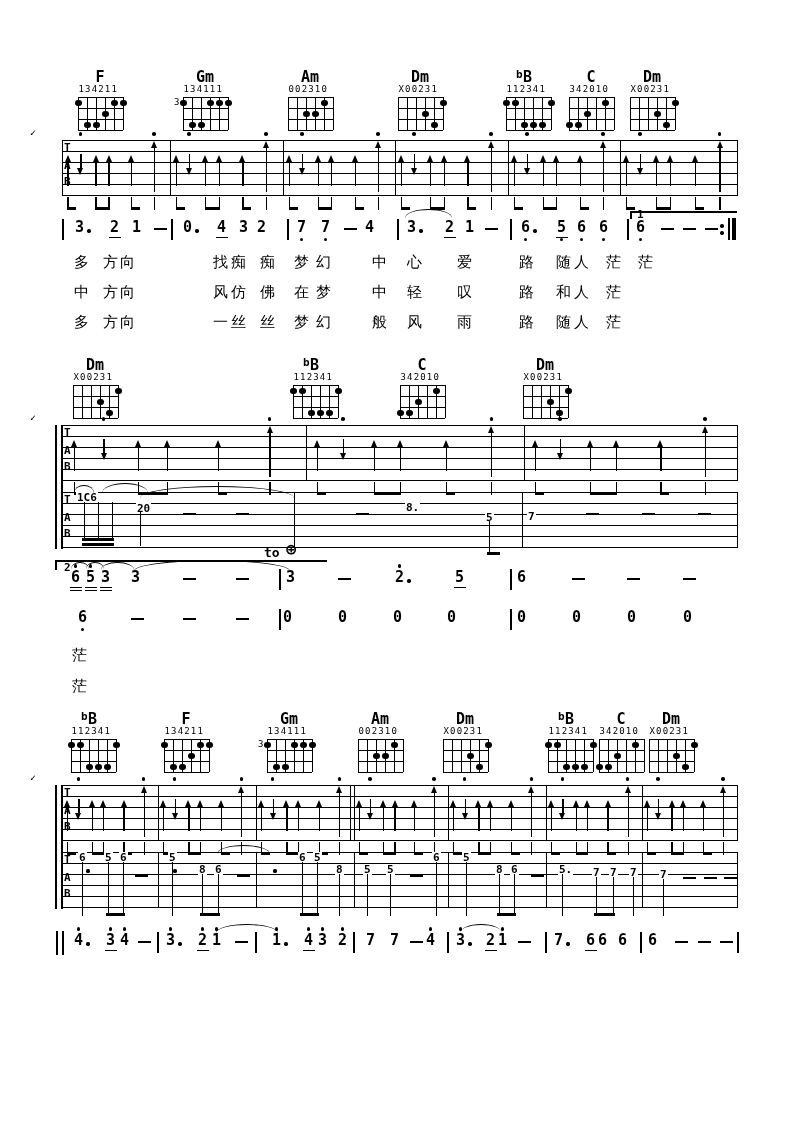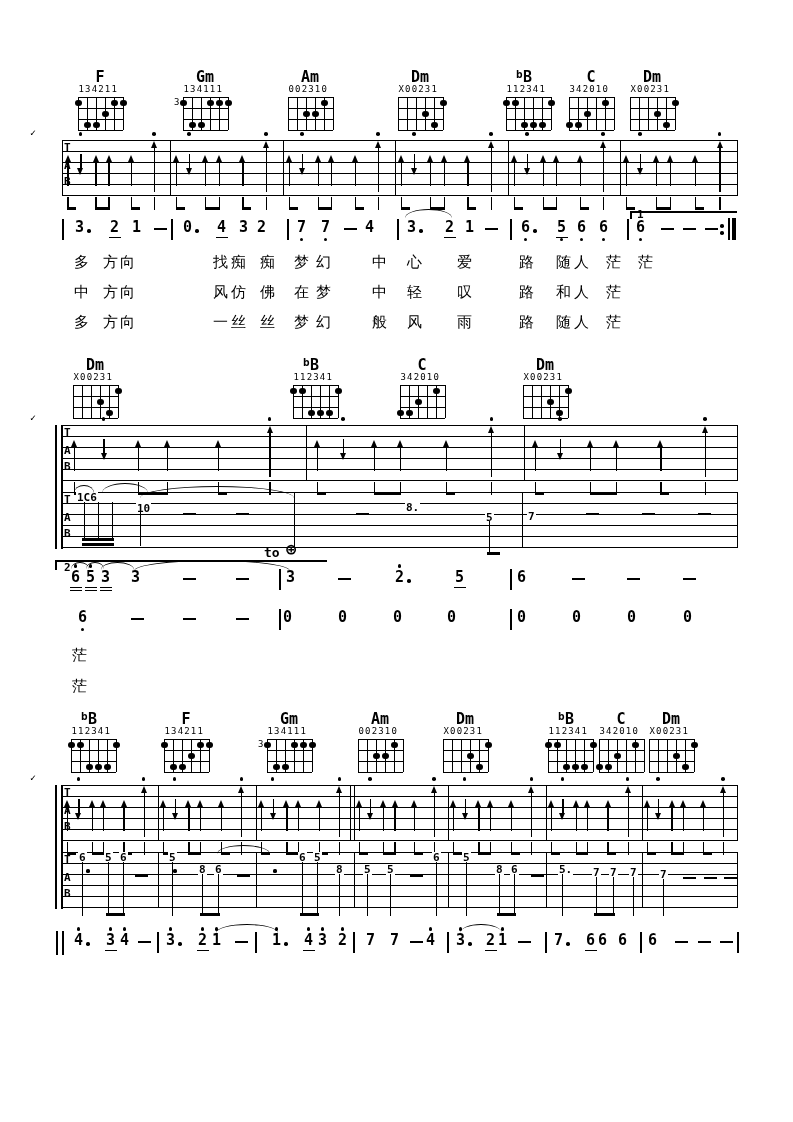--- a/index.html
+++ b/index.html
@@ -530,21 +530,21 @@
     <div class="abs" style="left: 62px; top: 536px; width: 675px; height: 1px; background: rgb(0, 0, 0);"></div>
     <div class="abs" style="left: 62px; top: 547px; width: 675px; height: 1px; background: rgb(0, 0, 0);"></div>
     <div class="abs" style="left: 62px; top: 492px; width: 1.4px; height: 56px; background: rgb(0, 0, 0);"></div>
     <div class="abs" style="left: 294px; top: 492px; width: 1.4px; height: 56px; background: rgb(0, 0, 0);"></div>
     <div class="abs" style="left: 522px; top: 492px; width: 1.4px; height: 56px; background: rgb(0, 0, 0);"></div>
     <div class="abs" style="left: 737px; top: 492px; width: 1.4px; height: 56px; background: rgb(0, 0, 0);"></div>
     <div class="abs" style="left: 64px; top: 494px; font: bold 11px / 1 &quot;DejaVu Sans Mono&quot;, monospace; white-space: pre;">T</div>
     <div class="abs" style="left: 64px; top: 512px; font: bold 11px / 1 &quot;DejaVu Sans Mono&quot;, monospace; white-space: pre;">A</div>
     <div class="abs" style="left: 64px; top: 528px; font: bold 11px / 1 &quot;DejaVu Sans Mono&quot;, monospace; white-space: pre;">B</div>
     <div class="abs" style="left: 76px; top: 492px; font: bold 11px / 1 &quot;DejaVu Sans Mono&quot;, monospace; white-space: pre; background: rgb(255, 255, 255); padding: 0px 1px;">1C6</div>
-    <div class="abs" style="left: 136px; top: 503px; font: bold 11px / 1 &quot;DejaVu Sans Mono&quot;, monospace; white-space: pre; background: rgb(255, 255, 255); padding: 0px 1px;">10</div>
+    <div class="abs" style="left: 136px; top: 503px; font: bold 11px / 1 &quot;DejaVu Sans Mono&quot;, monospace; white-space: pre; background: rgb(255, 255, 255); padding: 0px 1px;">20</div>
     <div class="abs" style="left: 405px; top: 502px; font: bold 11px / 1 &quot;DejaVu Sans Mono&quot;, monospace; white-space: pre; background: rgb(255, 255, 255); padding: 0px 1px;">8.</div>
     <div class="abs" style="left: 485px; top: 512px; font: bold 11px / 1 &quot;DejaVu Sans Mono&quot;, monospace; white-space: pre; background: rgb(255, 255, 255); padding: 0px 1px;">5</div>
     <div class="abs" style="left: 527px; top: 511px; font: bold 11px / 1 &quot;DejaVu Sans Mono&quot;, monospace; white-space: pre; background: rgb(255, 255, 255); padding: 0px 1px;">7</div>
     <div class="abs" style="left: 183px; top: 513px; width: 13px; height: 2.2px; background: rgb(0, 0, 0);"></div>
     <div class="abs" style="left: 236px; top: 513px; width: 13px; height: 2.2px; background: rgb(0, 0, 0);"></div>
     <div class="abs" style="left: 356px; top: 513px; width: 13px; height: 2.2px; background: rgb(0, 0, 0);"></div>
     <div class="abs" style="left: 586px; top: 513px; width: 13px; height: 2.2px; background: rgb(0, 0, 0);"></div>
     <div class="abs" style="left: 642px; top: 513px; width: 13px; height: 2.2px; background: rgb(0, 0, 0);"></div>
     <div class="abs" style="left: 698px; top: 513px; width: 13px; height: 2.2px; background: rgb(0, 0, 0);"></div>
     <div class="abs" style="left: 84px; top: 502px; width: 1.2px; height: 39px; background: rgb(0, 0, 0);"></div>

